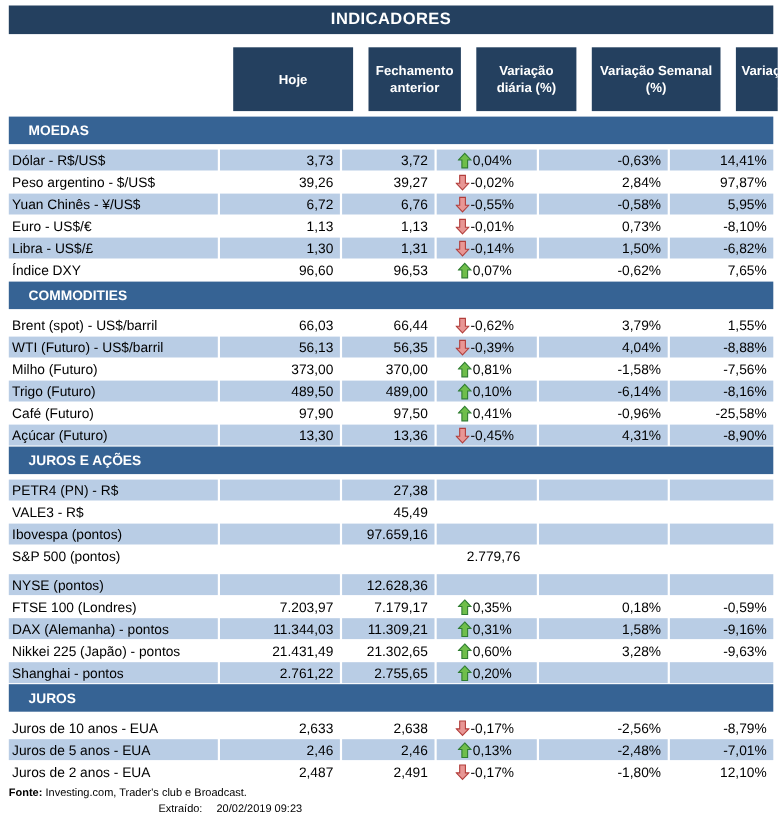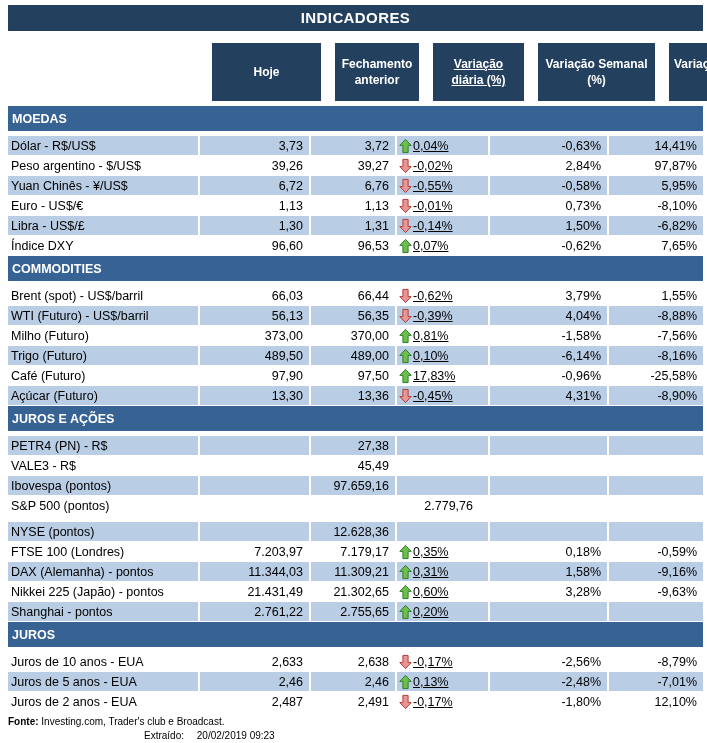--- a/index.html
+++ b/index.html
@@ -29,36 +29,36 @@
     flex:none;
     background:var(--navy);color:#fff;
     font-weight:bold;font-size:12px;line-height:1.35;
     display:flex;align-items:center;justify-content:center;
     text-align:center;padding:0 4px;box-sizing:border-box;
   }
   .hcell.spacer{background:transparent;}
   .c0{width:190px;}
   .c1{width:109px;}
   .c2{width:84px;text-align:center;}
-  .c3{width:91px;text-decoration:underline;}
+  .c3{width:91px;}
   .c4{width:117px;}
   .c5{width:94px;}
   .section-bar{
     height:25px;background:var(--steel);
     color:#fff;font-weight:bold;font-size:12.5px;
     display:flex;align-items:center;
-    padding-left:4px;margin-bottom:5px;
+    padding-left:18px;margin-bottom:5px;
   }
   .row{display:flex;gap:2px;height:19px;margin-bottom:1px;font-size:12.5px;}
   .row.gap-after{margin-bottom:7px;gap:44px;}
   .cell{flex:none;display:flex;align-items:center;box-sizing:border-box;background:transparent;}
   .row.shaded .cell{background:var(--lightrow);}
   .cell.label{padding-left:3px;white-space:nowrap;overflow:hidden;}
   .cell.num{justify-content:flex-end;padding-right:6px;}
-  .cell.vard{justify-content:flex-start;padding-left:2px;padding-right:6px;}
+  .cell.vard{justify-content:center;padding-left:2px;padding-right:6px;}
   .cell.vard .arrow-slot{width:14px;display:flex;align-items:center;}
   .cell.vard .arrow-slot svg{display:block;}
   .footer{margin-top:4px;font-size:10px;line-height:14px;}
   .footer .bold{font-weight:bold;}
   .footer-line2{padding-left:136px;}
   .footer-line2 .ext-value{margin-left:10px;}
 </style>
 </head>
 <body>
 
@@ -231,21 +231,21 @@
       <div class="row">
         <div class="cell label c0">Café (Futuro)</div>
         <div class="cell num c1">97,90</div>
         <div class="cell num c2">97,50</div>
         <div class="cell vard c3">
           <span class="arrow-slot">
             <svg width="13" height="16" viewBox="0 0 13 15.2" xmlns="http://www.w3.org/2000/svg">
               <path d="M6.5 1 L12.2 7 L9.1 7 L9.1 14.2 L3.9 14.2 L3.9 7 L0.8 7 Z" fill="#6fbe4b" stroke="#2f7d32" stroke-width="1" stroke-linejoin="miter"></path>
             </svg>
           </span>
-          <span>17,83%</span>
+          <span>0,41%</span>
         </div>
         <div class="cell num c4">-0,96%</div>
         <div class="cell num c5">-25,58%</div>
       </div>
       <div class="row shaded">
         <div class="cell label c0">Açúcar (Futuro)</div>
         <div class="cell num c1">13,30</div>
         <div class="cell num c2">13,36</div>
         <div class="cell vard c3">
           <span class="arrow-slot">

